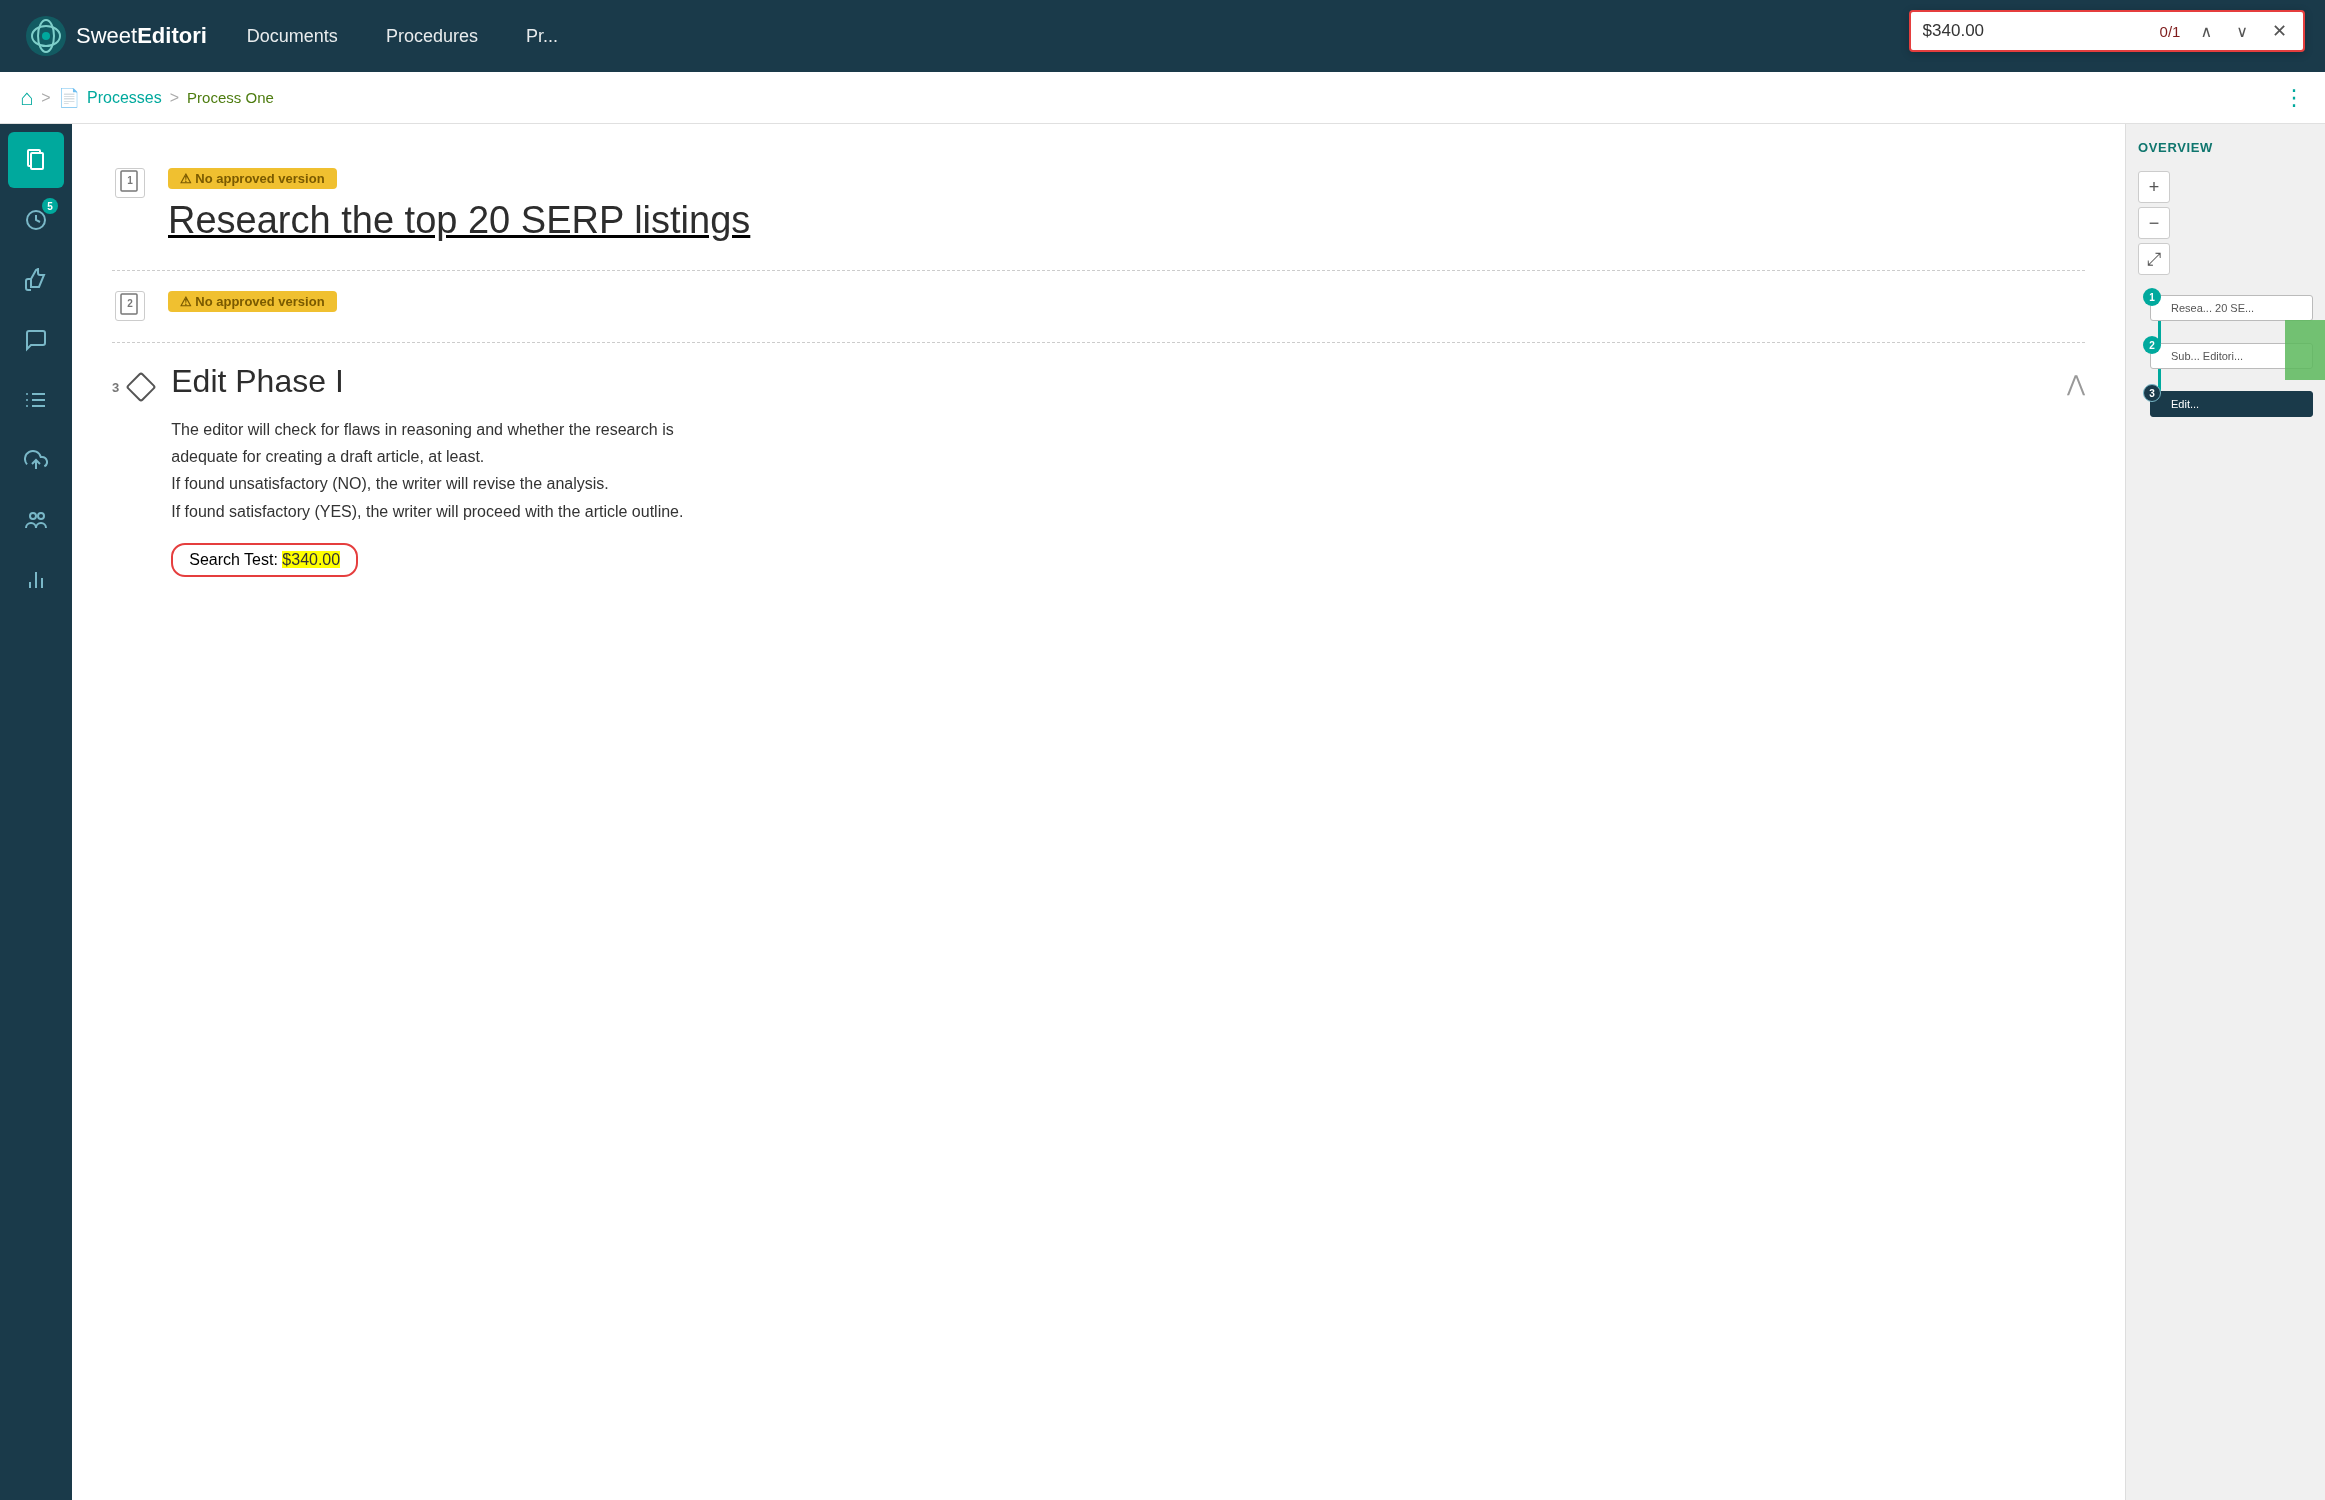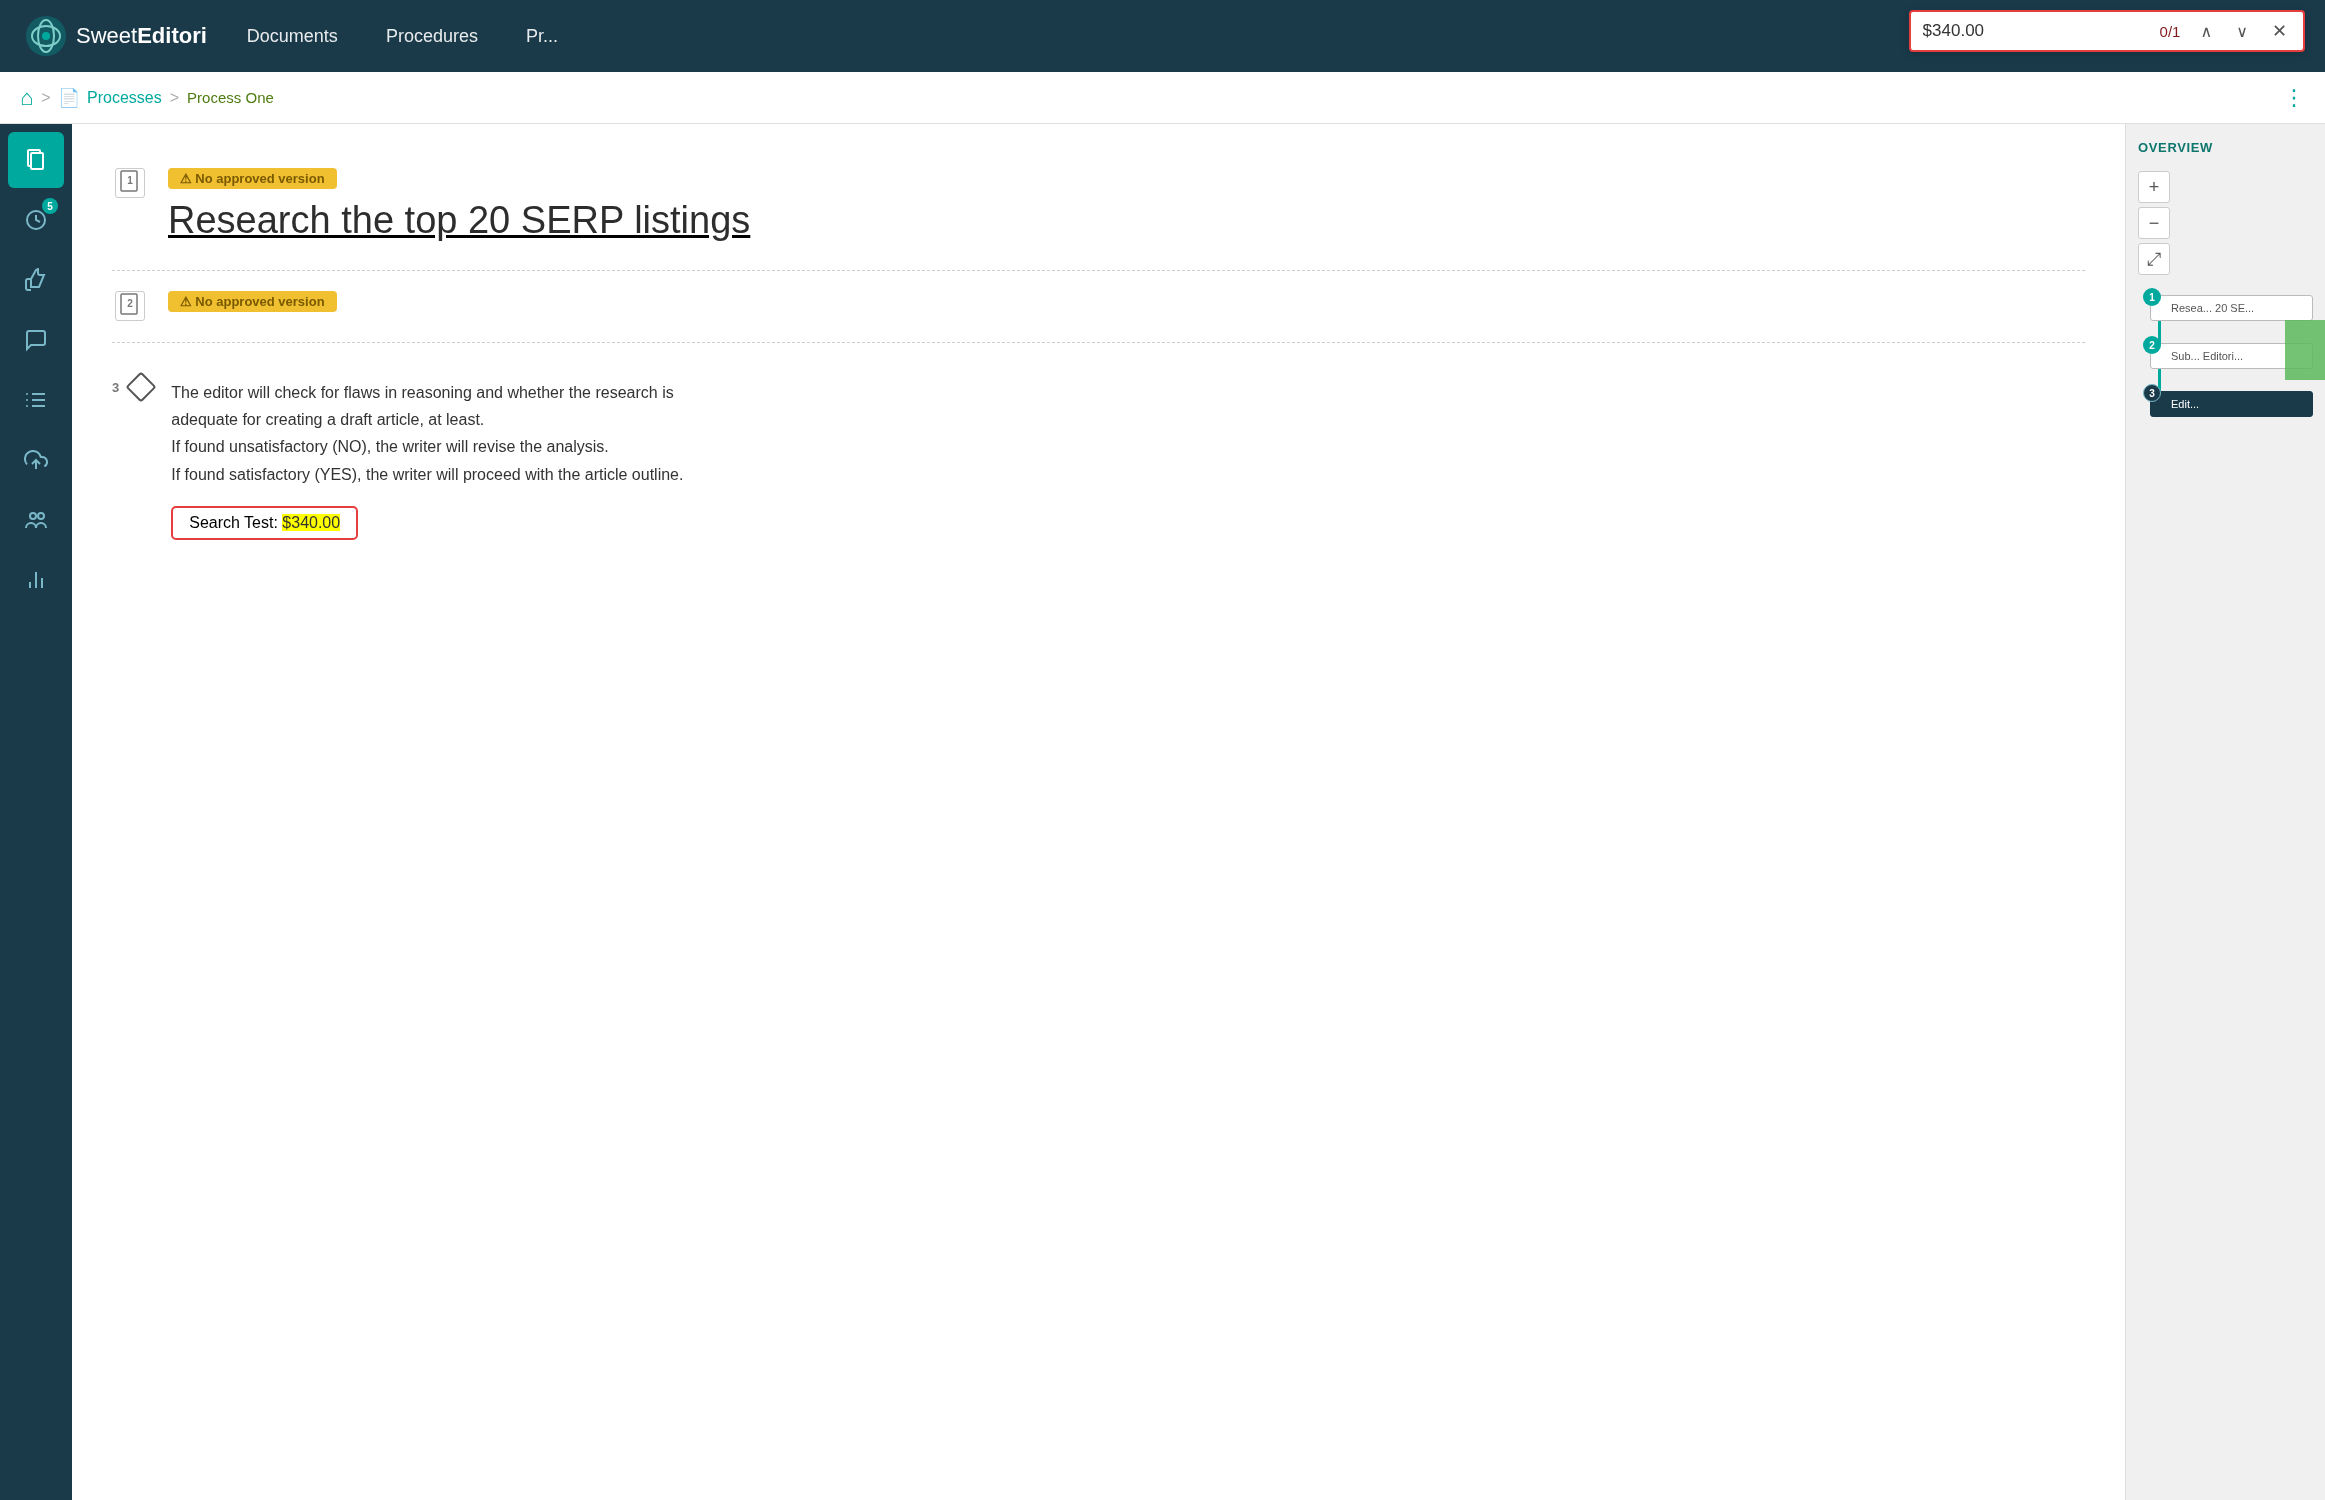--- a/index.html
+++ b/index.html
@@ -258,21 +258,21 @@
     }
     .step-body {
       font-size: 16px;
       color: #333;
       line-height: 1.7;
       padding: 16px 0 8px 0;
     }
     .search-test-box {
       display: inline-block;
       border: 2.5px solid #e53e3e;
-      border-radius: 5px;
+      border-radius: 14px;
       padding: 6px 16px;
       font-size: 16px;
       margin-top: 10px;
     }
     .search-test-highlight {
       background: #ffff00;
       color: #333;
       font-weight: 500;
     }
 
@@ -449,20 +449,24 @@
 
     <div class="procedure-step" style="border-bottom: none;">
       <div class="step3-header" style="width:100%; display:flex; align-items: flex-start; gap: 12px;">
         <div style="display:flex;align-items:center;gap:4px;padding-top:6px;">
           <span style="font-size:13px; color:#777; font-weight:bold;">3</span>
           <svg width="36" height="36" viewBox="0 0 36 36">
             <rect x="8" y="8" width="20" height="20" rx="2" stroke="#555" stroke-width="2" fill="none" transform="rotate(45 18 18)"></rect>
           </svg>
         </div>
         <div style="flex:1;">
+          <div style="display:flex; justify-content:space-between; align-items:flex-start;">
+            <div class="step3-title">Edit Phase I</div>
+            <span class="step3-chevron">⋀</span>
+          </div>
           <div class="step-body">
             <span>The editor will check for flaws in reasoning and whether the research is</span><br>
             <span>adequate for creating a draft article, at least.</span><br>
             <span>If found unsatisfactory (NO), the writer will revise the analysis.</span><br>
             <span>If found satisfactory (YES), the writer will proceed with the article outline.</span>
           </div>
           <div class="search-test-box">
             <span>Search Test: </span><span class="search-test-highlight">$340.00</span>
           </div>
         </div>

